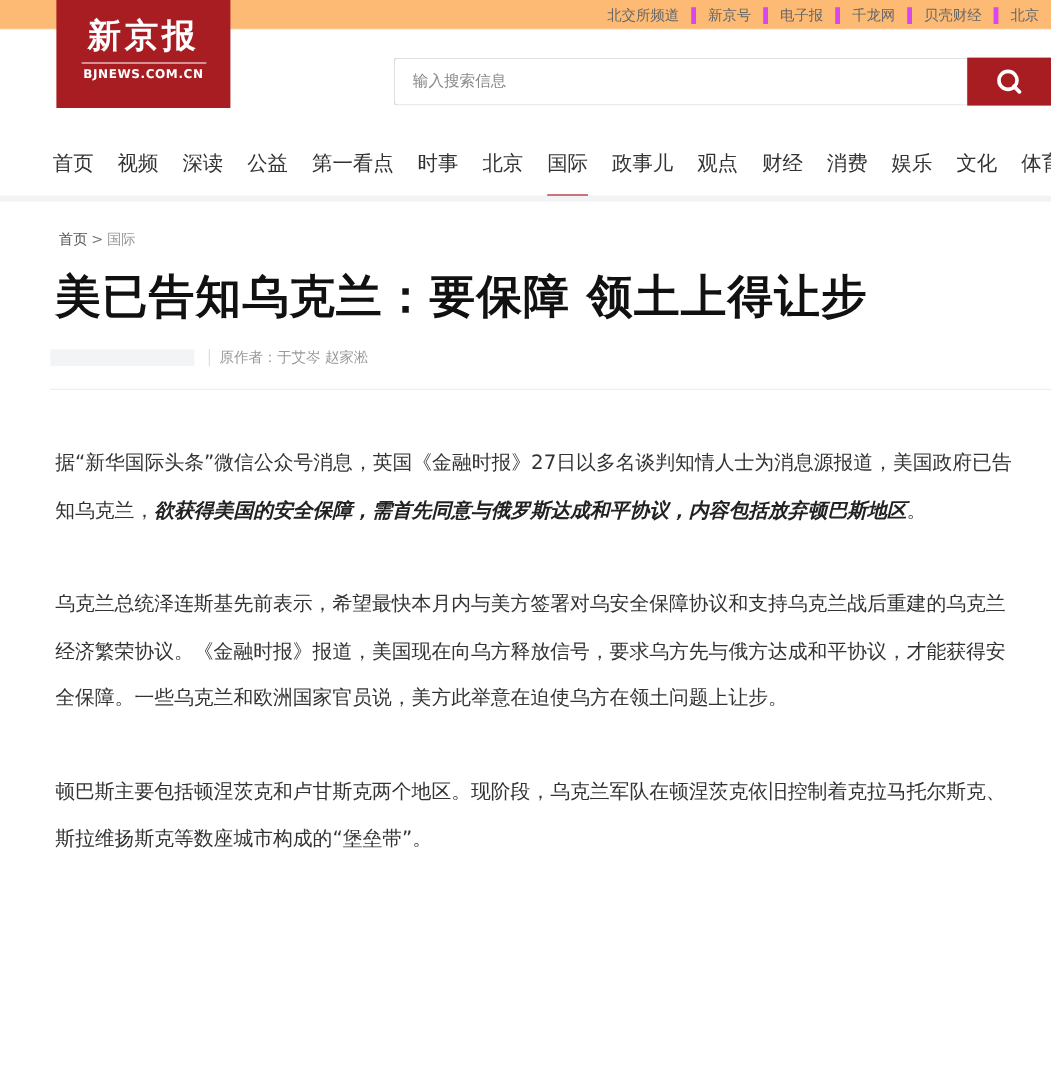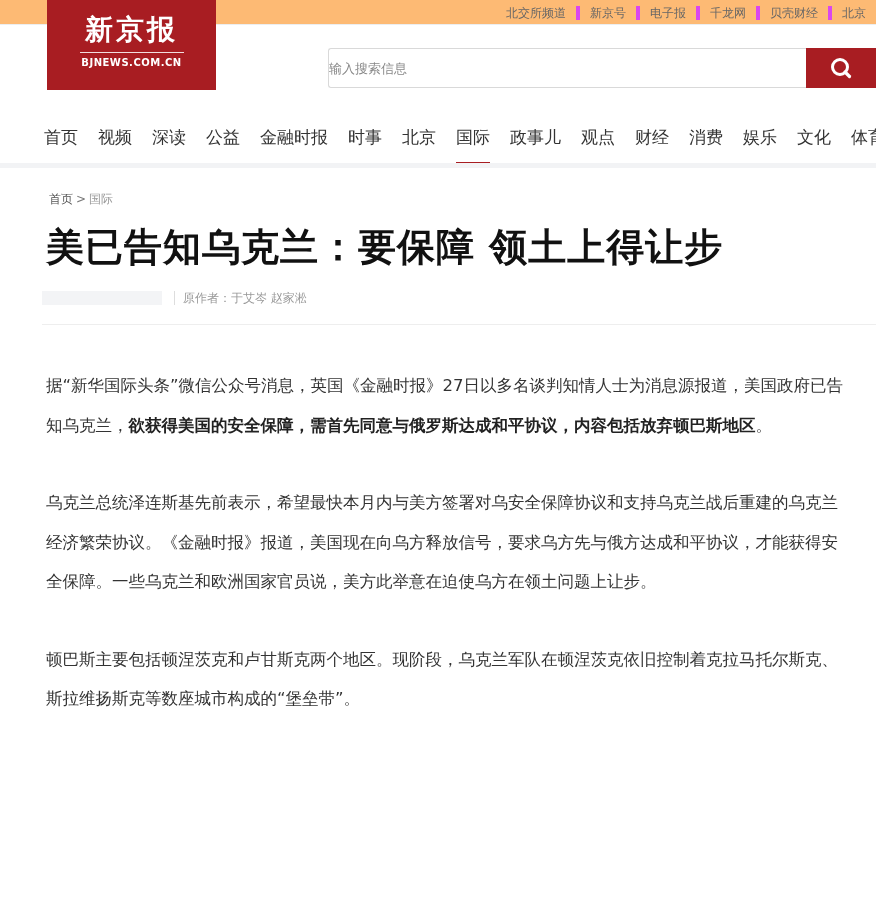--- a/index.html
+++ b/index.html
@@ -4,27 +4,27 @@
 <style>
   * { box-sizing: border-box; margin: 0; padding: 0; }
   html, body { width: 876px; height: 906px; overflow: hidden; background: #fff; }
   body { font-family: "DejaVu Sans", "Liberation Sans", sans-serif; color: #333; position: relative; }
 
   .topbar { position: absolute; left: 0; top: 0; width: 876px; height: 25px; background: #fdba74; border-bottom: 1px solid #eceef0; }
   .toplinks { position: absolute; right: 0; top: 0; height: 25px; display: flex; align-items: center; font-size: 12px; color: #666; white-space: nowrap; }
   .toplinks span.link { padding: 0 10px; line-height: 14px; border-left: 4px solid #d946ef; cursor: pointer; }
   .toplinks span.link:first-child { border-left: none; }
 
-  .logo { position: absolute; left: 47px; top: 0; width: 169px; height: 90px; background: #a81d22; color: #fff; text-align: center; }
+  .logo { position: absolute; left: 47px; top: 0; width: 145px; height: 90px; background: #a81d22; color: #fff; text-align: center; }
   .logo .cn { font-family: "DejaVu Serif", "Liberation Serif", serif; font-size: 28px; font-weight: bold; letter-spacing: 3px; margin-top: 13px; line-height: 34px; }
   .logo .rule { width: 104px; height: 1px; background: #fff; margin: 5px auto 4px; opacity: .85; }
   .logo .en { font-size: 10px; font-weight: bold; letter-spacing: 0.5px; }
 
   .search { position: absolute; left: 328px; top: 48px; width: 548px; height: 40px; display: flex; }
-  .search input { flex: 1; height: 40px; border: 1px solid #d9d9d9; border-right: none; border-radius: 3px 0 0 3px; font-size: 13px; color: #333; outline: none; font-family: "DejaVu Sans", sans-serif; }
+  .search input { flex: 1; height: 40px; border: 1px solid #d9d9d9; border-right: none; border-radius: 3px 0 0 3px; padding-left: 15px; font-size: 13px; color: #333; outline: none; font-family: "DejaVu Sans", sans-serif; }
   .search input::placeholder { color: #888; }
   .search .btn { width: 70px; height: 40px; background: #a81d22; display: flex; align-items: center; justify-content: center; cursor: pointer; }
 
   .nav { position: absolute; left: 44px; top: 112px; height: 52px; display: flex; white-space: nowrap; }
   .nav .item { font-size: 17px; color: #333; margin-right: 20px; line-height: 50px; position: relative; cursor: pointer; }
   .nav .item.active::after { content: ""; position: absolute; left: 0; right: 0; bottom: -1px; height: 3px; background: #a81d22; }
   .navline { position: absolute; left: 0; top: 163px; width: 876px; height: 5px; background: #f2f3f5; }
 
   .crumb { position: absolute; left: 49px; top: 191px; font-size: 12px; color: #555; }
   .crumb .sep { color: #777; margin: 0 3px; }
@@ -32,21 +32,21 @@
 
   .title { position: absolute; left: 46px; top: 220px; font-size: 38px; font-weight: bold; color: #111; letter-spacing: 1px; white-space: nowrap; line-height: 54px; }
 
   .meta { position: absolute; left: 42px; top: 288px; height: 20px; display: flex; align-items: center; font-size: 12px; color: #999; justify-content: flex-end; }
   .meta .blur { width: 120px; height: 14px; background: #f3f4f6; margin-right: 4px; }
   .meta .bar { width: 1px; height: 14px; background: #ddd; margin: 0 8px; }
   .divider { position: absolute; left: 42px; top: 324px; width: 834px; height: 1px; background: #eee; }
 
   .content { position: absolute; left: 46px; top: 366px; width: 800px; font-size: 16.5px; line-height: 39.5px; color: #333; }
   .content p { margin-bottom: 38px; }
-  .content b { color: #222; font-weight: bold; }
+  .content b { color: #222; font-weight: bold; font-style: italic; }
 </style>
 </head>
 <body>
 
 <div class="topbar">
   <div class="toplinks">
     <span class="link">北交所频道</span>
     <span class="link">新京号</span>
     <span class="link">电子报</span>
     <span class="link">千龙网</span>
@@ -69,21 +69,21 @@
       <line x1="16" y1="16" x2="20.5" y2="20.5" stroke="#fff" stroke-width="3.2" stroke-linecap="round"></line>
     </svg>
   </div>
 </div>
 
 <div class="nav">
   <span class="item">首页</span>
   <span class="item">视频</span>
   <span class="item">深读</span>
   <span class="item">公益</span>
-  <span class="item">金融时报</span>
+  <span class="item">第一看点</span>
   <span class="item">时事</span>
   <span class="item">北京</span>
   <span class="item active">国际</span>
   <span class="item">政事儿</span>
   <span class="item">观点</span>
   <span class="item">财经</span>
   <span class="item">消费</span>
   <span class="item">娱乐</span>
   <span class="item">文化</span>
   <span class="item">体育</span>

